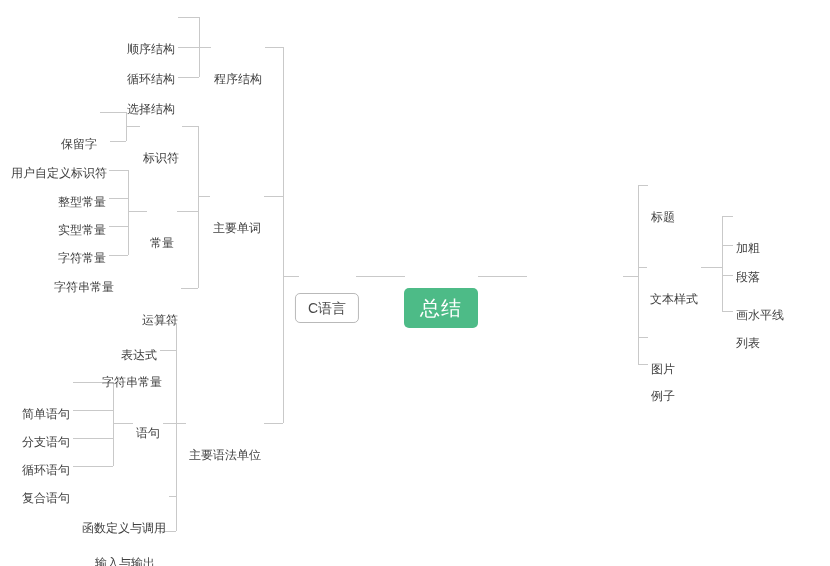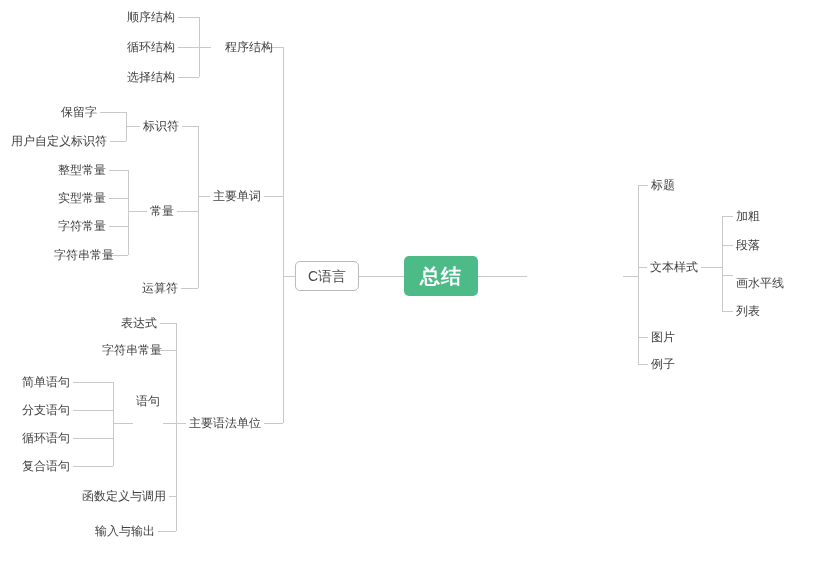--- a/index.html
+++ b/index.html
@@ -28,37 +28,38 @@
   }
   .topic {
     position: absolute;
     transform: translate(-50%, -50%);
     white-space: nowrap;
     z-index: 1;
     font-size: 12px;
     color: var(--text, #3f3f3f);
     cursor: default;
     line-height: 1;
+    margin-top: 32px;
   }
   .topic.box {
     background: #ffffff;
     border: 1px solid var(--node-border, #b9b9b9);
     border-radius: 5px;
     padding: 7px 12px;
     font-size: 14px;
     color: #4a4a4a;
   }
   .topic.root {
     background: var(--root-bg, #4dbb87);
     color: var(--root-text, #ffffff);
     border: none;
     border-radius: 5px;
     padding: 10px 16px;
     font-size: 20px;
-    font-weight: bold;
+    font-weight: normal;
     letter-spacing: 1px;
   }
 </style>
 </head>
 <body>
 
 <div class="canvas">
 
   <svg class="connectors" shape-rendering="crispEdges" viewBox="0 0 830 566">
     <path d="M356 276 H405 M478 276 H527"></path>
@@ -69,21 +70,21 @@
     <path d="M147 211 H128 M128 170 V255 M128 170 H109 M128 198 H109 M128 226 H109 M128 255 H109"></path>
     <path d="M186 423 H176 M176 323 V531 M176 323 H160 M176 350 H160 M176 423 H163 M176 496 H169 M176 531 H158"></path>
     <path d="M133 423 H113 M113 382 V466 M113 382 H73 M113 410 H73 M113 438 H73 M113 466 H73"></path>
     <path d="M623 276 H638 M638 185 V364 M638 185 H648 M638 267 H647 M638 337 H648 M638 364 H648"></path>
     <path d="M701 267 H722 M722 216 V311 M722 216 H733 M722 245 H733 M722 275 H733 M722 311 H733"></path>
   </svg>
 
   <div class="topic root" style="left:441px;top:276px">总结</div>
   <div class="topic box" style="left:327px;top:276px">C语言</div>
 
-  <div class="topic" style="left:249px;top:47px">程序结构</div>
+  <div class="topic" style="left:238px;top:47px">程序结构</div>
   <div class="topic" style="left:151px;top:17px">顺序结构</div>
   <div class="topic" style="left:151px;top:47px">循环结构</div>
   <div class="topic" style="left:151px;top:77px">选择结构</div>
 
   <div class="topic" style="left:237px;top:196px">主要单词</div>
   <div class="topic" style="left:161px;top:126px">标识符</div>
   <div class="topic" style="left:79px;top:112px">保留字</div>
   <div class="topic" style="left:59px;top:141px">用户自定义标识符</div>
   <div class="topic" style="left:162px;top:211px">常量</div>
   <div class="topic" style="left:82px;top:170px">整型常量</div>

